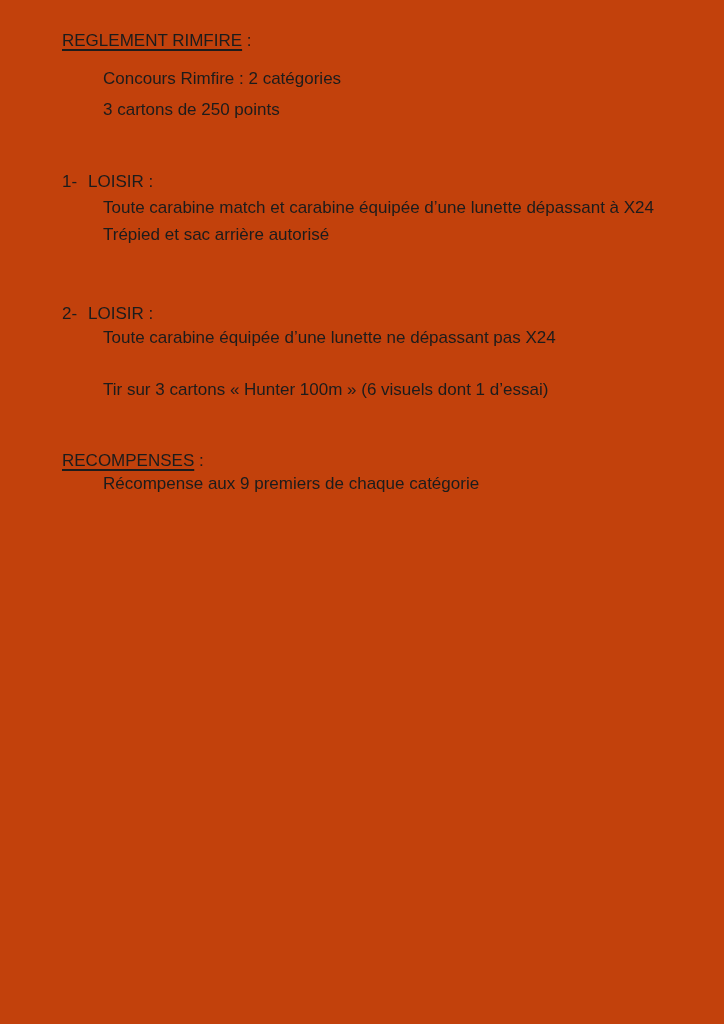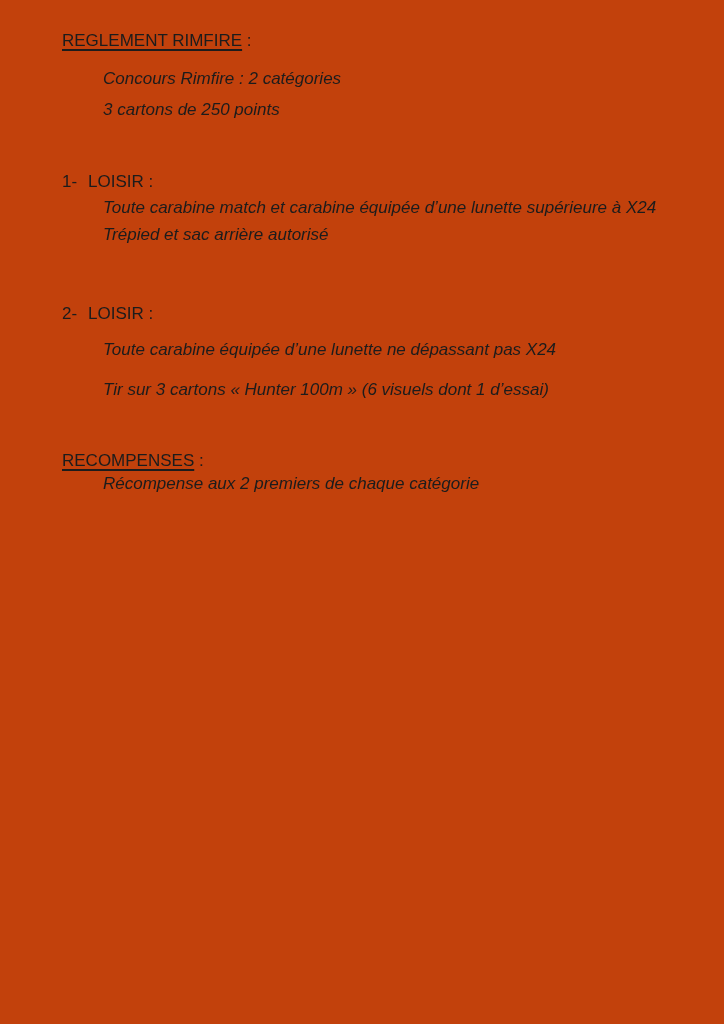--- a/index.html
+++ b/index.html
@@ -27,58 +27,58 @@
     text-decoration: underline;
     text-decoration-thickness: 1.5px;
     text-underline-offset: 3px;
   }
   .sec-num {
     display: inline-block;
     width: 26px;
   }
   
   .h-left   { left: 62px; }
-  .b-left   { left: 103px; font-style: italic; }
+  .b-left   { left: 103px; }
 
   .l-title      { top: 31px;  }
   .l-intro1     { top: 69px;  }
   .l-intro2     { top: 100px; }
   .l-s1head     { top: 172px; }
   .l-s1l1       { top: 198px; }
   .l-s1l2       { top: 225px; }
   .l-s1l3       { top: 251px; }
   .l-s2head     { top: 304px; }
-  .l-s2l1       { top: 340px; }
+  .l-s2l1       { top: 328px; }
   .l-s2l2       { top: 354px; }
   .l-s2l3       { top: 380px; }
   .l-rewhead    { top: 451px; }
   .l-rewline    { top: 474px; }
 </style>
 </head>
 <body>
 
 <div class="page">
 
   <div class="line h-left l-title">
     <span class="u">REGLEMENT RIMFIRE</span><span> :</span>
   </div>
 
   <div class="line b-left l-intro1">Concours Rimfire : 2 catégories</div>
   <div class="line b-left l-intro2">3 cartons de 250 points</div>
 
   <div class="line h-left l-s1head">
     <span class="sec-num">1-</span><span>LOISIR :</span>
   </div>
-  <div class="line b-left l-s1l1">Toute carabine match et carabine équipée d’une lunette supérieure à X24</div>
+  <div class="line b-left l-s1l1">Toute carabine match et carabine équipée d’une lunette dépassant à X24</div>
   <div class="line b-left l-s1l2">Trépied et sac arrière autorisé</div>
 
   <div class="line h-left l-s2head">
     <span class="sec-num">2-</span><span>LOISIR :</span>
   </div>
   <div class="line b-left l-s2l1">Toute carabine équipée d’une lunette ne dépassant pas X24</div>
   <div class="line b-left l-s2l3">Tir sur 3 cartons « Hunter 100m » (6 visuels dont 1 d’essai)</div>
 
   <div class="line h-left l-rewhead">
     <span class="u">RECOMPENSES</span><span> :</span>
   </div>
-  <div class="line b-left l-rewline">Récompense aux 2 premiers de chaque catégorie</div>
+  <div class="line b-left l-rewline">Récompense aux 9 premiers de chaque catégorie</div>
 
 </div>
 
 </body></html>

